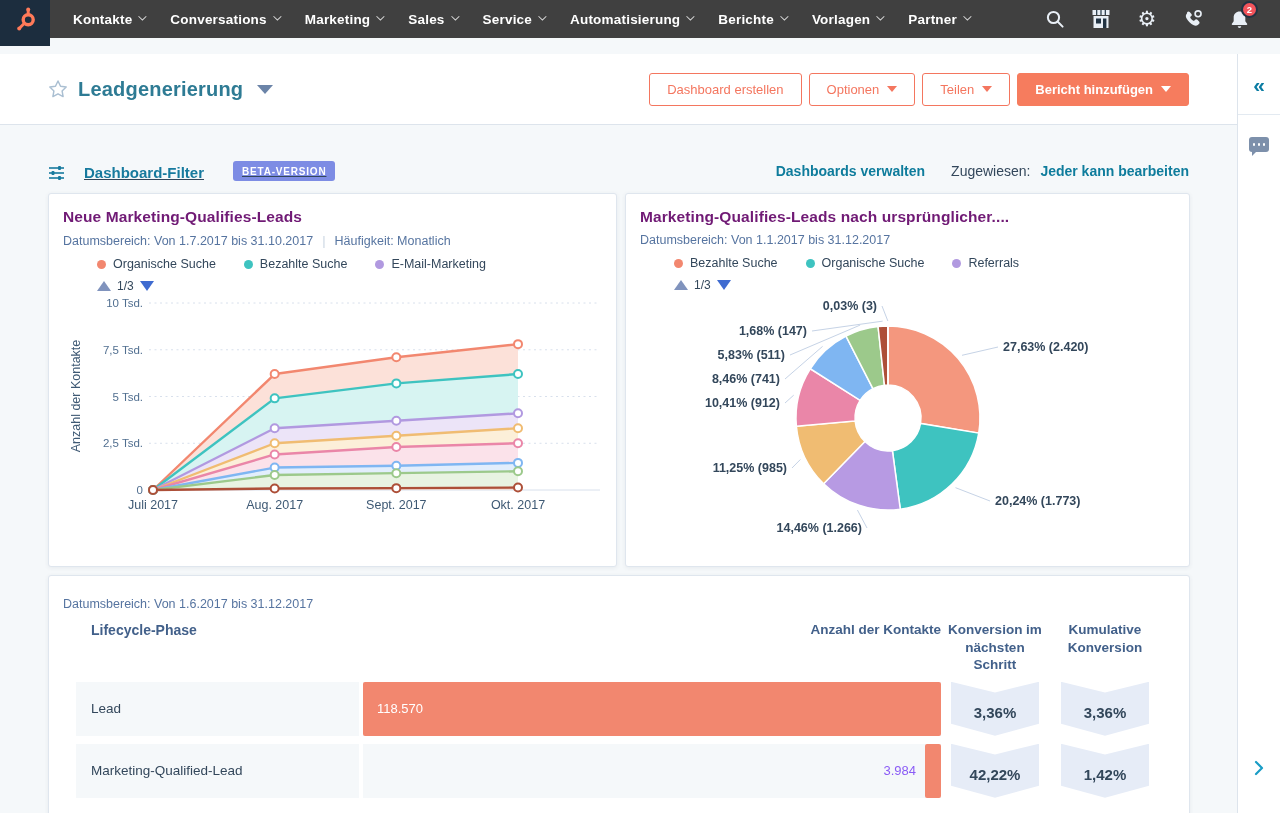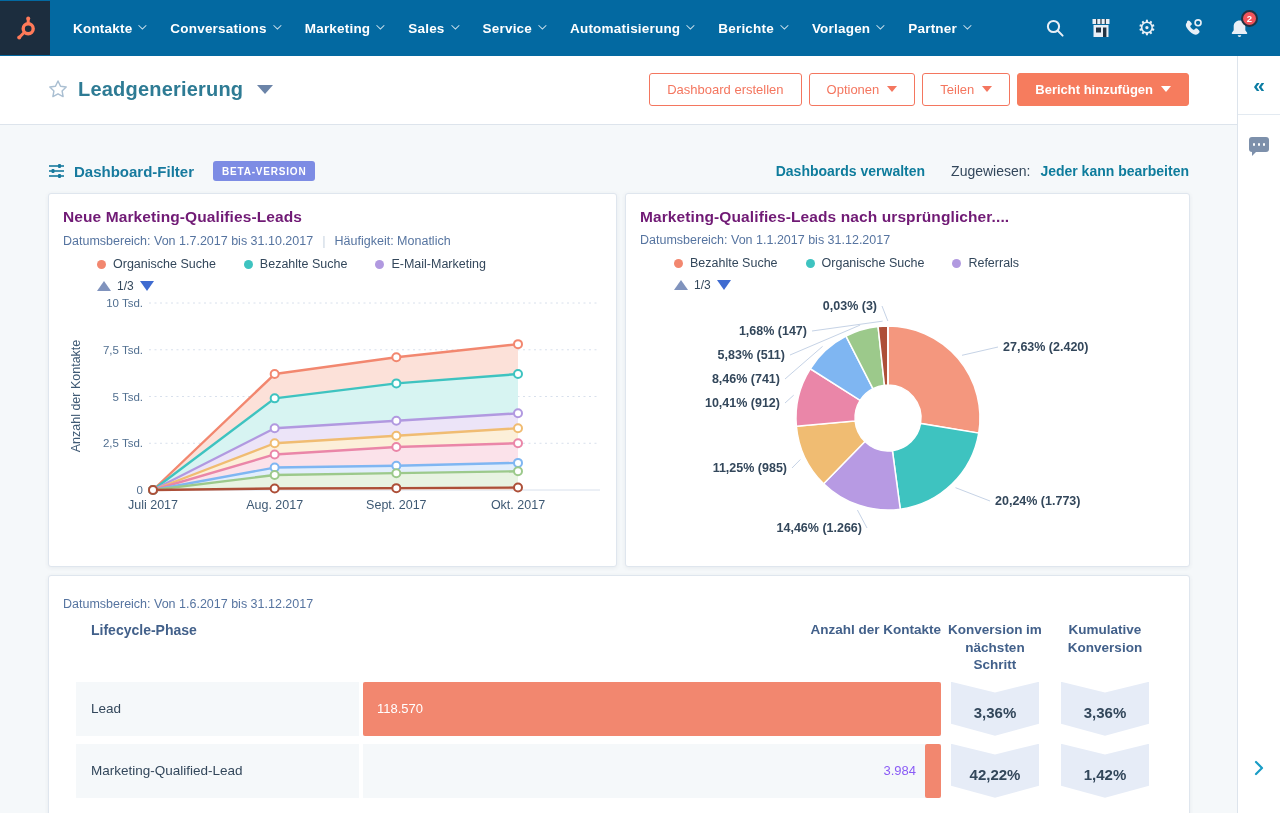--- a/index.html
+++ b/index.html
@@ -1,20 +1,20 @@
 <!DOCTYPE html>
 <html><head>
 <meta charset="utf-8">
 <style>
   * { margin:0; padding:0; box-sizing:border-box; }
   html,body { width:1280px; height:813px; overflow:hidden; }
   body { font-family:"Liberation Sans", sans-serif; background:#f5f8fa; position:relative; color:#33475b; }
 
   
-  .topnav { position:absolute; top:0; left:0; width:1280px; height:56px; background:#0369a1; display:flex; align-items:center; z-index:50; }
+  .topnav { position:absolute; top:0; left:0; width:1280px; height:38px; background:#404040; display:flex; align-items:center; z-index:50; }
   .logo-cell { width:50px; height:54px; background:#1c2d3e; display:flex; align-items:center; justify-content:center; flex:0 0 auto; }
   .nav-items { display:flex; align-items:center; height:54px; margin-left:10px; }
   .nav-item { display:flex; align-items:center; gap:6px; padding:0 13px; height:54px; color:#ffffff; font-size:13.5px; font-weight:700; letter-spacing:.2px; cursor:pointer; text-decoration:none; }
   .nav-caret { width:6px; height:6px; border-right:1.6px solid rgba(255,255,255,.8); border-bottom:1.6px solid rgba(255,255,255,.8); transform:rotate(45deg) translateY(-2px); margin-top:-2px; }
   .nav-right { margin-left:auto; display:flex; align-items:center; gap:24px; padding-right:30px; }
   .nav-icon { width:22px; height:22px; color:#e9eff6; display:flex; align-items:center; justify-content:center; cursor:pointer; position:relative; }
   .gear-glyph { font-family:"DejaVu Sans", sans-serif; font-size:21px; line-height:21px; color:#e9eff6; }
   .notif-badge { position:absolute; top:-7px; right:-8px; min-width:17px; height:17px; border-radius:50%; background:#f2545b; border:2px solid #213343; color:#fff; font-size:9.5px; font-weight:700; display:flex; align-items:center; justify-content:center; }
 
   
@@ -33,21 +33,21 @@
   .rail-top { height:61px; border-bottom:1px solid #e3eaf1; display:flex; align-items:center; justify-content:center; }
   .collapse-glyph { color:#0b7ca3; font-size:21px; font-weight:700; cursor:pointer; line-height:1; }
   .comment-bubble { width:20px; height:15px; background:#7d90ab; border-radius:3px; margin:22px auto 0; position:relative; cursor:pointer; display:flex; align-items:center; justify-content:center; gap:2.5px; }
   .comment-bubble i { width:2.6px; height:2.6px; background:#fff; border-radius:50%; }
   .comment-bubble::after { content:""; position:absolute; left:3px; bottom:-4px; border-left:5px solid #7d90ab; border-bottom:5px solid transparent; }
   .rail-next { position:absolute; top:705px; left:0; width:100%; display:flex; justify-content:center; cursor:pointer; }
 
   
   .content { position:absolute; top:125px; left:0; width:1237px; bottom:0; }
   .filter-bar { display:flex; align-items:center; margin:36px 48px 12px 48px; }
-  .filter-left { display:flex; align-items:center; gap:9px; cursor:pointer; }
+  .filter-left { display:flex; align-items:flex-end; gap:19px; cursor:pointer;text-decoration:underline; }
   .filter-label { color:#177a9e; font-size:15px; font-weight:700; }
   .beta-badge { background:#7d8ce4; color:#fff; font-size:10px; font-weight:700; letter-spacing:.8px; border-radius:3px; padding:5px 9px 4px; margin-left:10px; }
   .filter-right { margin-left:auto; display:flex; align-items:center; gap:26px; font-size:14px; }
   .link { color:#0e7c9c; font-weight:700; cursor:pointer; text-decoration:none; }
   .assigned { color:#33475b; }
   .assigned .link { margin-left:6px; }
 
   .cards-row { display:flex; gap:8px; margin:0 47px 8px 48px; }
   .card { background:#fff; border:1px solid #dfe6ee; border-radius:3px; box-shadow:0 1px 4px rgba(45,62,80,.07); padding:14px 14px 10px; position:relative; }
   .card.chart { width:569px; height:374px; }

